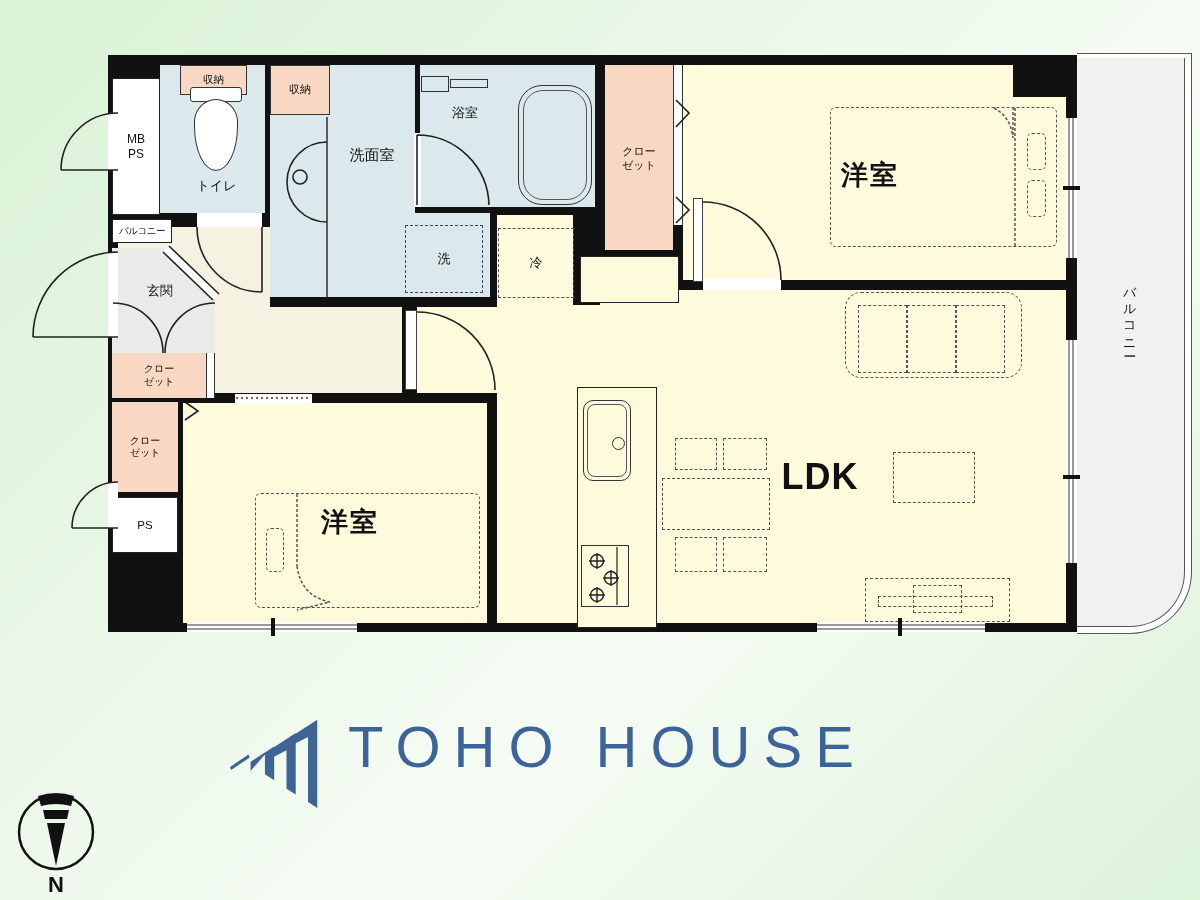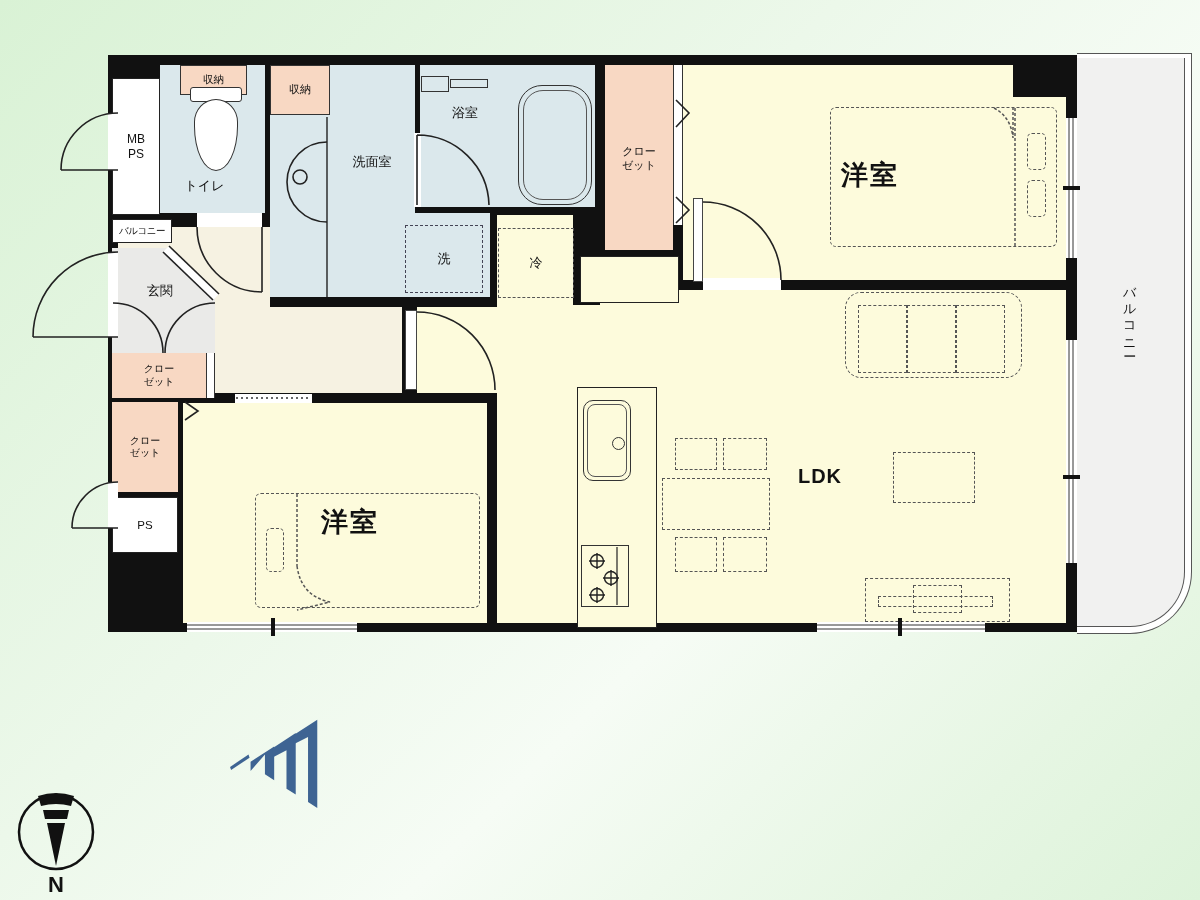--- a/index.html
+++ b/index.html
@@ -176,56 +176,57 @@
       <path d="M297,494 V566"></path>
       <path d="M297,566 Q301,596 330,602 L297,610"></path>
     </g>
   </svg>
 
   <div class="lbl" style="left:112px;top:78px;width:48px;height:137px;font-size:12px;flex-direction:column;">
     <span>MB</span>
     <span>PS</span>
   </div>
   <div class="lbl" style="left:180px;top:65px;width:67px;height:30px;font-size:10.5px;">収納</div>
-  <div class="lbl" style="left:152px;top:176px;width:105px;height:20px;font-size:13px;">トイレ</div>
+  <div class="lbl" style="left:164px;top:176px;width:105px;height:20px;font-size:13px;">トイレ</div>
   <div class="lbl" style="left:270px;top:65px;width:60px;height:50px;font-size:11px;">収納</div>
-  <div class="lbl" style="left:312px;top:150px;width:120px;height:24px;font-size:13px;">洗面室</div>
+  <div class="lbl" style="left:312px;top:143px;width:120px;height:24px;font-size:15px;">洗面室</div>
   <div class="lbl" style="left:415px;top:102px;width:100px;height:22px;font-size:13px;">浴室</div>
   <div class="lbl" style="left:605px;top:65px;width:68px;height:187px;font-size:11px;flex-direction:column;">
     <span>クロー</span>
     <span>ゼット</span>
   </div>
   <div class="lbl" style="left:112px;top:219px;width:60px;height:24px;font-size:9.5px;letter-spacing:-0.5px;">バルコニー</div>
   <div class="lbl" style="left:118px;top:281px;width:84px;height:20px;font-size:13px;">玄関</div>
   <div class="lbl" style="left:112px;top:353px;width:94px;height:45px;font-size:10px;flex-direction:column;">
     <span>クロー</span>
     <span>ゼット</span>
   </div>
   <div class="lbl" style="left:112px;top:402px;width:66px;height:90px;font-size:10px;flex-direction:column;">
     <span>クロー</span>
     <span>ゼット</span>
   </div>
   <div class="lbl" style="left:112px;top:497px;width:66px;height:56px;font-size:11.5px;">PS</div>
   <div class="lbl" style="left:405px;top:225px;width:78px;height:68px;font-size:13px;">洗</div>
   <div class="lbl" style="left:498px;top:228px;width:76px;height:70px;font-size:13px;">冷</div>
   <div class="lbl room-title" style="left:760px;top:158px;width:220px;height:36px;">洋室</div>
   <div class="lbl room-title" style="left:240px;top:505px;width:220px;height:36px;">洋室</div>
-  <div class="lbl" style="left:730px;top:458px;width:180px;height:36px;font-size:20px;font-weight:600;letter-spacing:1px;">LDK</div>
+  <div class="lbl" style="left:730px;top:458px;width:180px;height:36px;font-size:36px;font-weight:600;letter-spacing:1px;">LDK</div>
   <div class="lbl vtext" style="left:1112px;top:250px;width:34px;height:130px;font-size:13px;">バルコニー</div>
 
   <div class="abs" style="left:228px;top:692px;width:720px;height:120px;">
     <svg width="118" height="118" viewBox="0 0 115 115" style="left:0;top:0;">
       <g fill="#3e6493">
         <path d="M2,73 L20,61 L21,64 L3,76 Z"></path>
         <path d="M22,68 L45,53 L45,86 L36,80.2 L36,60.9 L22,77 Z"></path>
         <path d="M43,55 L66,40 L66,100 L57,94.2 L57,56.8 L43,64 Z"></path>
         <path d="M64,42 L87,27 L87,113 L78,107.2 L78,43.8 L64,51 Z"></path>
       </g>
     </svg>
   </div>
+  <div id="logo-text">TOHO HOUSE</div>
 
   <svg width="100" height="116" viewBox="0 0 100 116" style="left:8px;top:786px;">
     <circle cx="48" cy="46" r="37" stroke="#111" stroke-width="2.5" fill="none"></circle>
     <g fill="#111">
       <path d="M30,10 Q48,4 66,10 L63,20 Q48,16 33,20 Z"></path>
       <path d="M35,24 L61,24 L59,33 L37,33 Z"></path>
       <path d="M39,37 L57,37 L48,80 Z"></path>
     </g>
     <text x="48" y="106" text-anchor="middle" font-size="22" font-weight="bold" fill="#111" font-family="Liberation Sans, DejaVu Sans, sans-serif" id="compass-n-text">N</text>
   </svg>

